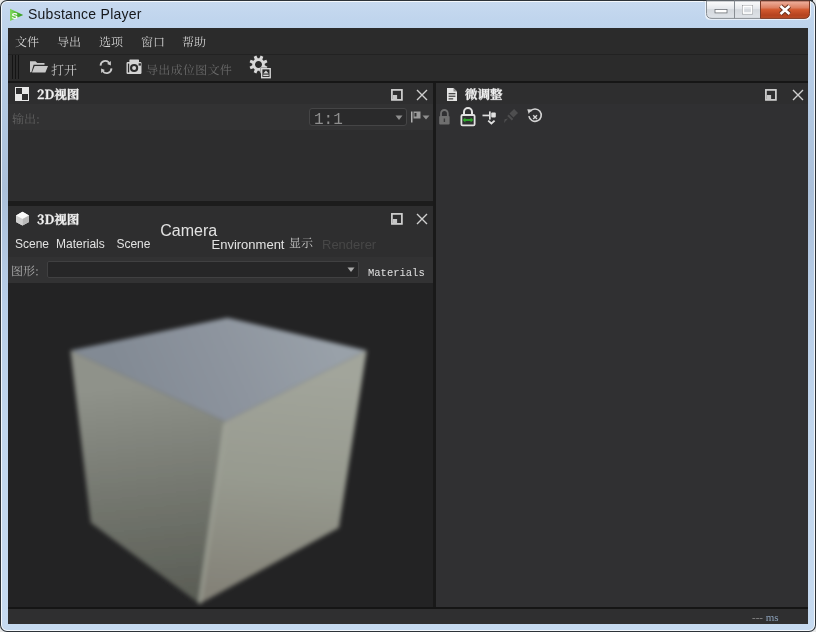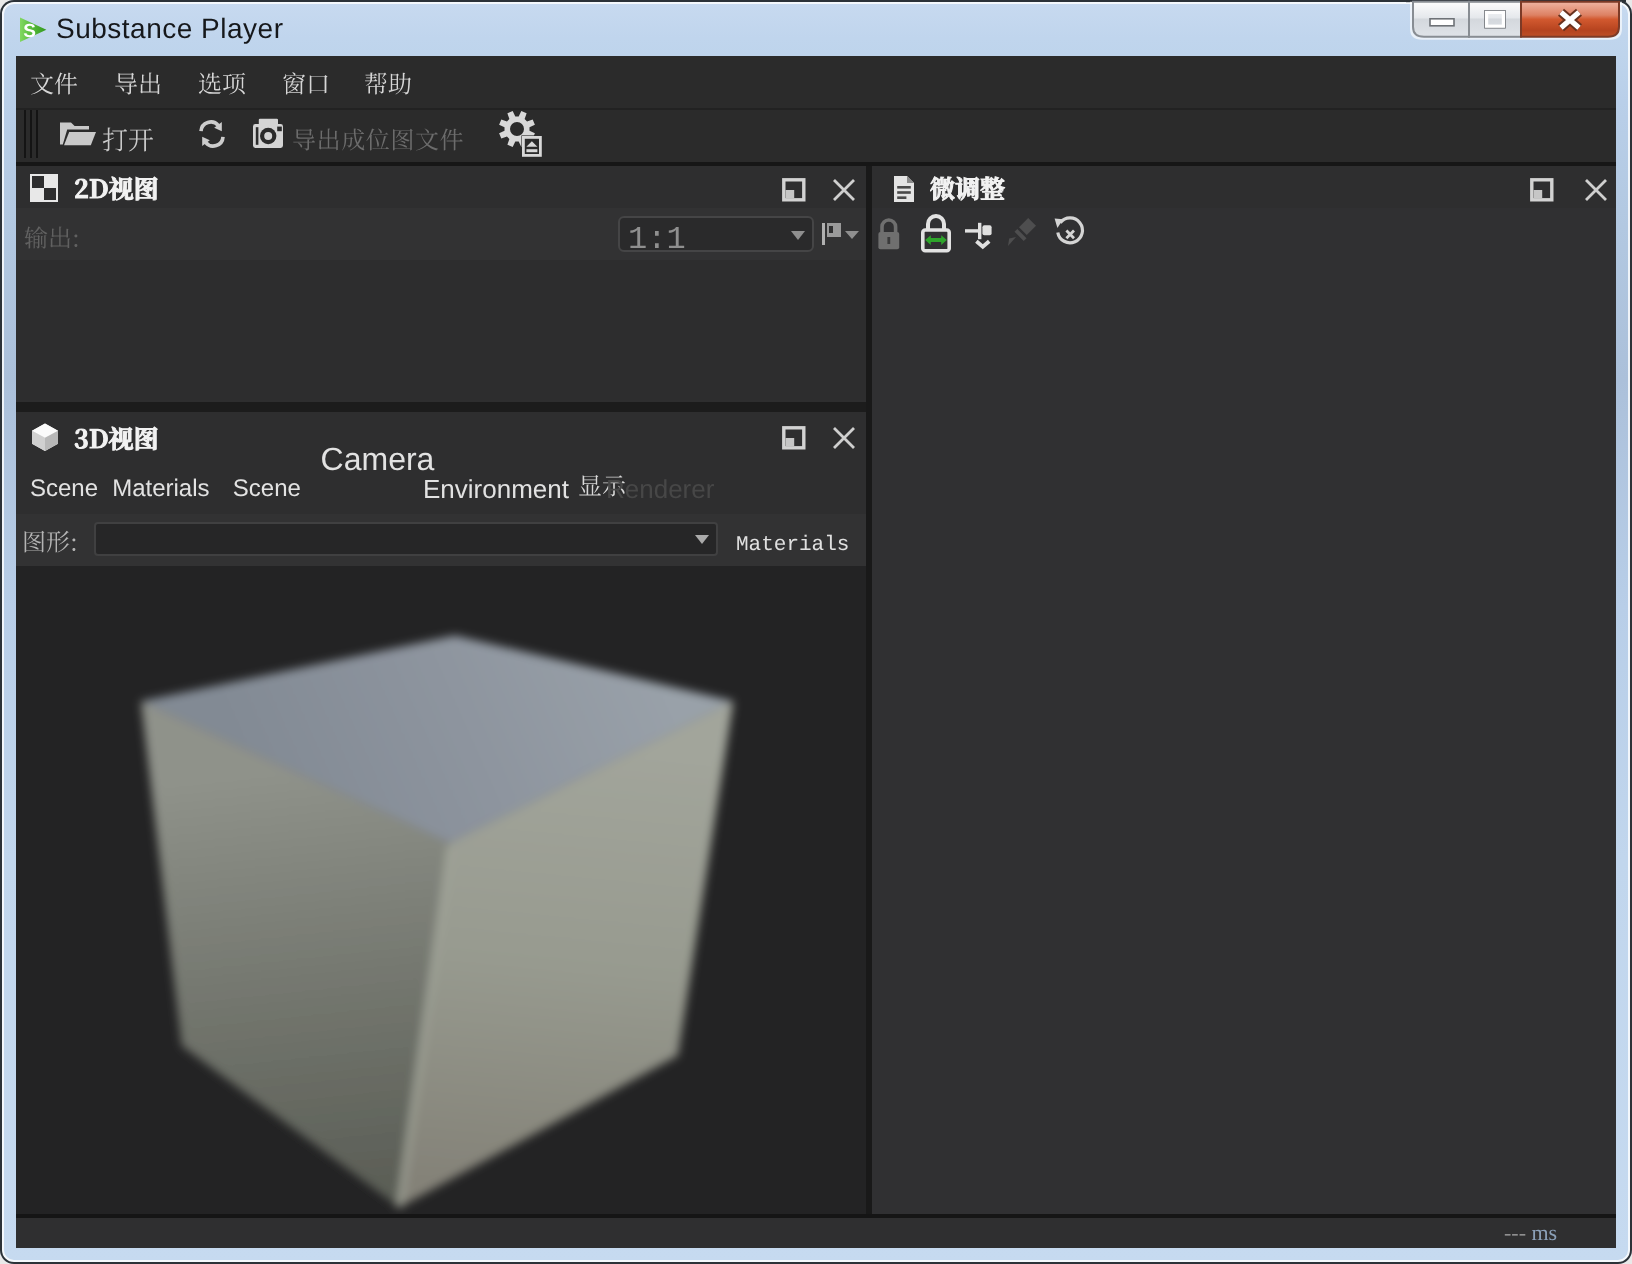--- a/index.html
+++ b/index.html
@@ -168,21 +168,21 @@
 <path d="M1 1 L11 11 M11 1 L1 11" stroke="#cfcfcf" stroke-width="1.4" fill="none"></path>
 </svg>
 <div class="abs" style="left:15px;top:237px;font-size:12px;color:#e2e2e2">Scene</div>
 <div class="abs" style="left:56.1px;top:237px;font-size:12px;color:#e2e2e2">Materials</div>
 <div class="abs" style="left:116.4px;top:237px;font-size:12px;color:#e2e2e2">Scene</div>
 <div class="abs" style="left:160.3px;top:222px;font-size:16px;color:#e2e2e2">Camera</div>
 <div class="abs" style="left:211.5px;top:237px;font-size:13px;color:#e2e2e2">Environment</div>
 <svg class="abs" style="left:289.0px;top:233.8px" width="26" height="19" viewBox="0 -13.20 26 18.80">
       <path fill="#d8d8d8" d="M10.9 -3.9 9.7 -4.4C9.3 -3.1 8.6 -1.7 8.1 -0.9L8.3 -0.8C9.0 -1.5 9.8 -2.6 10.4 -3.7C10.7 -3.7 10.8 -3.8 10.9 -3.9ZM1.6 -4.2 1.4 -4.2C2.0 -3.3 2.7 -2.1 2.9 -1.1C3.7 -0.4 4.3 -2.3 1.6 -4.2ZM10.4 -0.8 9.8 0.0H7.6V-4.6C7.9 -4.7 8.0 -4.8 8.0 -4.9L6.9 -5.1V0.0H5.1V-4.6C5.4 -4.7 5.5 -4.8 5.5 -4.9L4.3 -5.1V0.0H0.6L0.7 0.4H11.2C11.4 0.4 11.5 0.3 11.5 0.2C11.1 -0.2 10.4 -0.8 10.4 -0.8ZM8.9 -9.0V-7.5H3.1V-9.0ZM3.1 -5.0V-5.4H8.9V-4.9H9.0C9.2 -4.9 9.6 -5.0 9.6 -5.1V-8.8C9.9 -8.9 10.1 -9.0 10.2 -9.1L9.2 -9.8L8.7 -9.3H3.1L2.3 -9.7V-4.7H2.4C2.8 -4.7 3.1 -4.9 3.1 -5.0ZM3.1 -5.8V-7.2H8.9V-5.8Z M13.9 -8.9 14.0 -8.6H21.9C22.1 -8.6 22.2 -8.6 22.2 -8.8C21.8 -9.1 21.1 -9.7 21.1 -9.7L20.5 -8.9ZM20.1 -4.4 20.0 -4.3C21.0 -3.3 22.3 -1.7 22.6 -0.5C23.6 0.2 24.1 -2.1 20.1 -4.4ZM15.0 -4.5C14.6 -3.3 13.6 -1.5 12.4 -0.4L12.6 -0.3C14.0 -1.2 15.1 -2.7 15.7 -3.8C16.0 -3.8 16.1 -3.8 16.2 -4.0ZM12.5 -6.1 12.6 -5.7H17.6V-0.3C17.6 -0.1 17.5 -0.1 17.3 -0.1C17.0 -0.1 15.6 -0.2 15.6 -0.2V0.0C16.2 0.1 16.6 0.2 16.8 0.3C17.0 0.5 17.1 0.7 17.1 0.9C18.2 0.8 18.4 0.3 18.4 -0.3V-5.7H23.2C23.3 -5.7 23.5 -5.8 23.5 -5.9C23.1 -6.3 22.4 -6.8 22.4 -6.8L21.7 -6.1Z"></path>
     </svg>
-<div class="abs" style="left:303px;top:236.5px;font-size:13px;color:#474747">Renderer</div>
+<div class="abs" style="left:322px;top:236.5px;font-size:13px;color:#474747">Renderer</div>
 <svg class="abs" style="left:11.0px;top:261.8px" width="30" height="19" viewBox="0 -13.20 30 18.80">
       <path fill="#b4b4b4" d="M5.0 -3.9 5.0 -3.7C5.9 -3.4 6.7 -3.0 7.0 -2.6C7.8 -2.4 8.0 -3.9 5.0 -3.9ZM3.8 -2.3 3.7 -2.1C5.6 -1.7 7.2 -1.0 7.8 -0.5C8.8 -0.3 8.9 -2.1 3.8 -2.3ZM9.9 -9.0V-0.2H2.1V-9.0ZM2.1 0.6V0.1H9.9V0.9H10.0C10.3 0.9 10.6 0.6 10.7 0.6V-8.9C10.9 -8.9 11.1 -9.0 11.2 -9.1L10.2 -9.9L9.7 -9.3H2.2L1.3 -9.8V0.9H1.5C1.8 0.9 2.1 0.7 2.1 0.6ZM5.6 -8.4 4.5 -8.9C4.2 -7.8 3.5 -6.3 2.7 -5.3L2.8 -5.2C3.3 -5.6 3.9 -6.2 4.3 -6.8C4.6 -6.2 5.1 -5.7 5.6 -5.2C4.7 -4.5 3.6 -3.9 2.4 -3.5L2.5 -3.3C3.9 -3.6 5.1 -4.2 6.0 -4.9C6.9 -4.3 7.9 -3.8 9.0 -3.5C9.1 -3.9 9.3 -4.1 9.6 -4.2L9.6 -4.3C8.5 -4.5 7.5 -4.8 6.6 -5.3C7.3 -5.8 7.9 -6.5 8.4 -7.2C8.7 -7.2 8.8 -7.2 8.9 -7.3L8.1 -8.1L7.5 -7.6H4.9C5.0 -7.9 5.1 -8.1 5.2 -8.3C5.4 -8.3 5.6 -8.3 5.6 -8.4ZM4.5 -7.0 4.7 -7.3H7.5C7.1 -6.7 6.6 -6.1 6.0 -5.6C5.4 -6.0 4.9 -6.5 4.5 -7.0Z M22.3 -9.9C21.4 -8.5 20.2 -7.3 18.9 -6.4L19.0 -6.2C20.5 -6.9 21.9 -7.9 22.9 -9.1C23.2 -9.1 23.3 -9.1 23.4 -9.2ZM22.3 -6.8C21.3 -5.2 20.0 -4.0 18.4 -3.1L18.5 -2.9C20.3 -3.6 21.8 -4.7 23.0 -6.0C23.2 -6.0 23.4 -6.0 23.4 -6.1ZM22.5 -3.7C21.4 -1.6 19.8 -0.3 17.8 0.7L17.9 0.9C20.1 0.1 21.9 -1.1 23.2 -3.0C23.5 -3.0 23.6 -3.0 23.7 -3.2ZM16.8 -8.7V-5.5H14.9V-8.7ZM12.5 -5.5 12.6 -5.2H14.1C14.1 -3.1 13.9 -0.9 12.4 0.9L12.6 1.0C14.6 -0.7 14.8 -3.1 14.9 -5.2H16.8V0.9H16.9C17.3 0.9 17.5 0.7 17.5 0.6V-5.2H19.2C19.4 -5.2 19.5 -5.2 19.5 -5.3C19.1 -5.7 18.5 -6.2 18.5 -6.2L18.0 -5.5H17.5V-8.7H18.9C19.1 -8.7 19.2 -8.8 19.2 -8.9C18.9 -9.3 18.2 -9.8 18.2 -9.8L17.7 -9.1H12.7L12.8 -8.7H14.1V-5.5Z M26.0 0.2C26.4 0.2 26.7 -0.2 26.7 -0.6C26.7 -1.0 26.4 -1.3 26.0 -1.3C25.5 -1.3 25.2 -1.0 25.2 -0.6C25.2 -0.2 25.5 0.2 26.0 0.2ZM26.0 -4.6C26.4 -4.6 26.7 -4.9 26.7 -5.3C26.7 -5.7 26.4 -6.0 26.0 -6.0C25.5 -6.0 25.2 -5.7 25.2 -5.3C25.2 -4.9 25.5 -4.6 26.0 -4.6Z"></path>
     </svg>
 <div class="abs" style="left:47px;top:261px;width:312px;height:17px;background:#262627;border:1px solid #404041;border-radius:2px"></div>
 <svg class="abs" style="left:346px;top:266px" width="10" height="7" viewBox="0 0 10 7">
       <path d="M1.5 1.5 L8.5 1.5 L5 6 Z" fill="#aaaaaa"></path>
     </svg>
 <div class="abs" style="left:368px;top:266.5px;font-family:'Liberation Mono',monospace;font-size:10.5px;color:#e0e0e0">Materials</div>
 <svg class="abs" style="left:8px;top:283px" width="425" height="324" viewBox="0 0 425 324">
 <defs>

